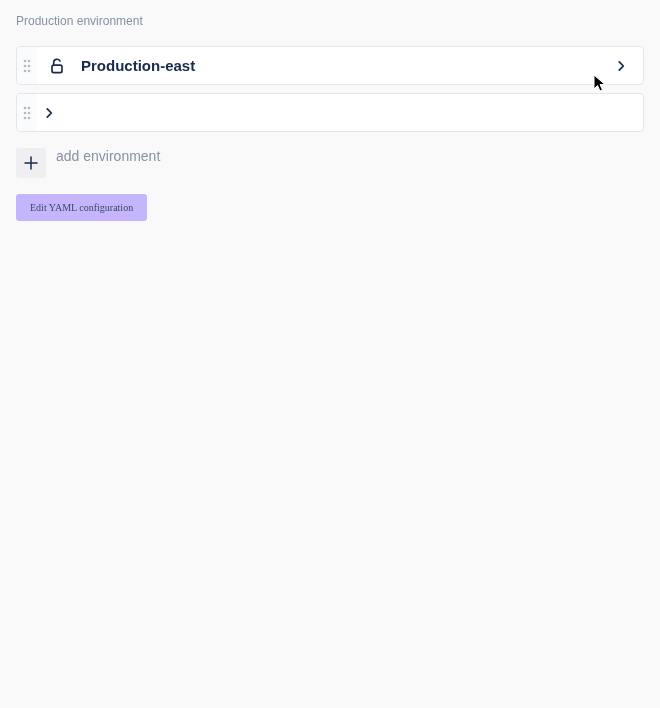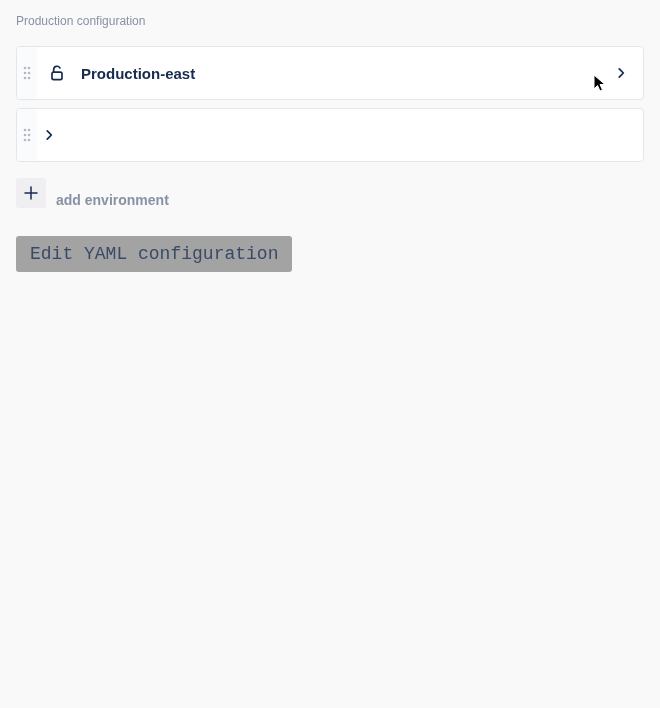--- a/index.html
+++ b/index.html
@@ -23,21 +23,21 @@
       flex-direction: column;
       gap: 8px;
       margin-bottom: 16px;
     }
     .env-item {
       display: flex;
       align-items: center;
       background: #ffffff;
       border: 1px solid #e4e6ea;
       border-radius: 4px;
-      height: 54px;
+      height: 39px;
       overflow: hidden;
       cursor: pointer;
     }
     .drag-handle {
       width: 20px;
       height: 100%;
       display: flex;
       align-items: center;
       justify-content: center;
       background: #fafbfc;
@@ -59,67 +59,66 @@
     .chevron-wrap {
       display: flex;
       align-items: center;
       justify-content: center;
       width: 24px;
       height: 24px;
       color: #172b4d;
     }
     .add-row {
       display: flex;
-      align-items: flex-end;
+      align-items: flex-start;
       gap: 10px;
       margin-top: 14px;
-      margin-bottom: 28px;
+      margin-bottom: 16px;
       cursor: pointer;
-      font-weight: bold;
     }
     .add-icon-box {
       width: 30px;
       height: 30px;
       background: #efeff2;
       border-radius: 3px;
       display: flex;
       align-items: center;
       justify-content: center;
       color: #172b4d;
     }
     .add-label {
       font-size: 14px;
       color: #8892a3;
     }
     .yaml-button {
       display: inline-flex;
       align-items: center;
-      background: #a3a3a3;
+      background: #c4b5fd;
       border: none;
       border-radius: 3px;
-      font-size: 18px;
+      font-size: 10px;
       font-weight: 400;
       color: #3a4a66;
       padding: 8px 14px;
       cursor: pointer;
-      font-family: Liberation Mono, monospace;
+      font-family: Liberation Serif, serif;
     }
     .cursor {
       position: absolute;
       top: 74px;
       left: 593px;
       pointer-events: none;
     }
   </style>
 </head>
 <body>
 
 
 
-<div class="section-title">Production configuration</div>
+<div class="section-title">Production environment</div>
 
 <div class="env-list">
 
   <div class="env-item">
     <div class="drag-handle">
       <svg width="8" height="16" viewBox="0 0 8 16">
         <circle cx="2" cy="3" r="1.3" fill="#b3b9c4"></circle>
         <circle cx="6" cy="3" r="1.3" fill="#b3b9c4"></circle>
         <circle cx="2" cy="8" r="1.3" fill="#b3b9c4"></circle>
         <circle cx="6" cy="8" r="1.3" fill="#b3b9c4"></circle>

